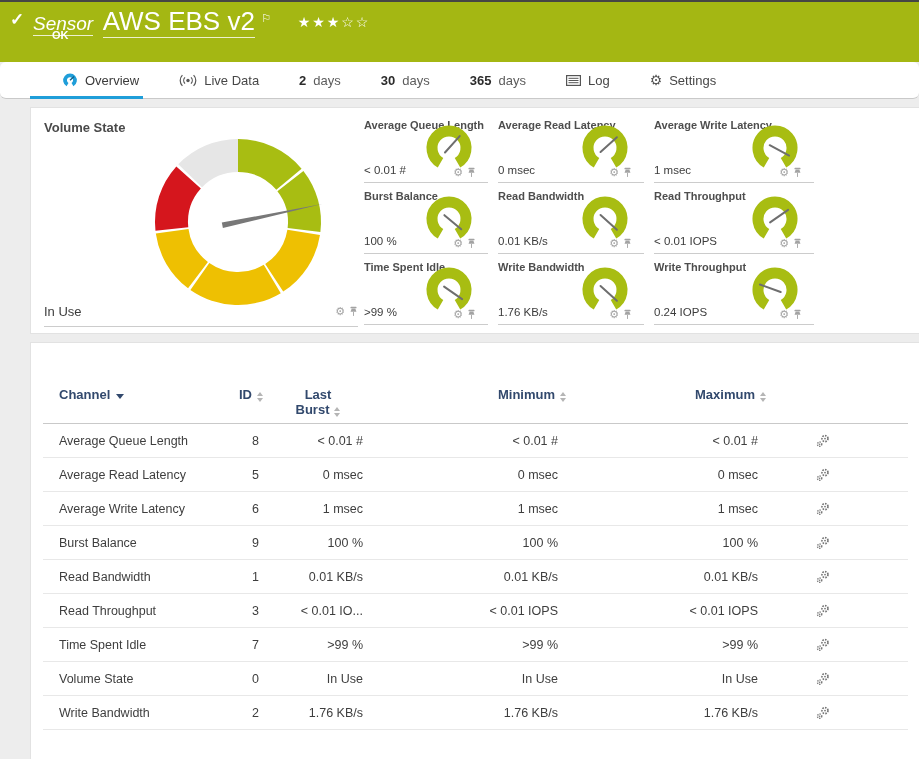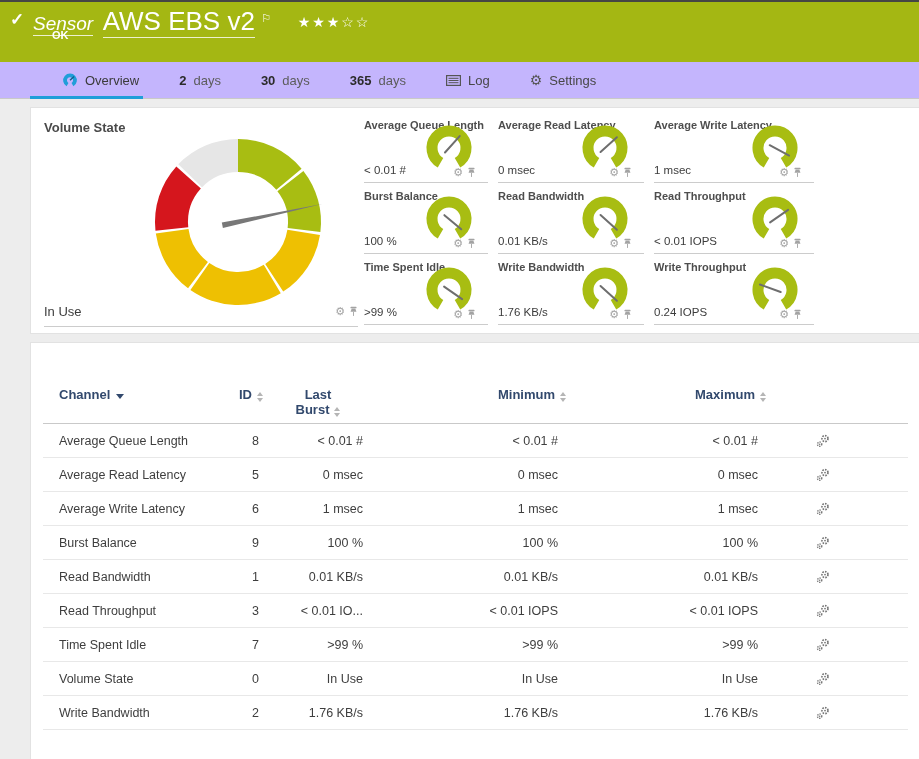--- a/index.html
+++ b/index.html
@@ -9,21 +9,21 @@
   .banner{position:absolute;left:0;top:0;width:100%;height:60px;background:#a4b713;color:#fff;}
   .banner .check{position:absolute;left:10px;top:7px;font-size:17px;font-weight:bold;}
   .title-line{position:absolute;left:33px;top:4px;white-space:nowrap;}
   .sensor-word{font-style:italic;font-size:19px;border-bottom:1px solid rgba(255,255,255,.8);padding-bottom:1px;}
   .sensor-name{font-weight:normal;font-size:26px;margin-left:5px;border-bottom:1px solid rgba(255,255,255,.8);padding-bottom:1px;}
   .flag{font-size:11px;vertical-align:8px;margin-left:2px;}
   .stars{margin-left:22px;font-size:14px;letter-spacing:2px;vertical-align:3px;}
   .ok-label{position:absolute;left:52px;top:27px;font-size:11px;font-weight:bold;}
 
   
-  .tabbar{position:absolute;left:0;top:60px;width:100%;height:37px;background:#c4b5fd;border-bottom:1px solid #c9c9c9;display:flex;align-items:center;padding-left:62px;box-sizing:border-box;}
+  .tabbar{position:absolute;left:0;top:60px;width:100%;height:37px;background:#ffffff;border-bottom:1px solid #c9c9c9;display:flex;align-items:center;padding-left:62px;box-sizing:border-box;border-radius:6px;}
   .tab{position:relative;display:flex;align-items:center;gap:7px;height:100%;margin-right:40px;font-size:13px;color:#474747;cursor:pointer;white-space:nowrap;}
   .tab b{color:#2b2b2b;font-size:13px;}
   .tab .days{color:#5c5c5c;}
   .tab.active{color:#3a3a3a;}
   .tab.active::after{content:'';position:absolute;left:-32px;right:-4px;bottom:-1px;height:3px;background:#1f9ed9;}
   .tab .glyph{font-size:14px;color:#555;line-height:1;}
 
   
   .card{position:absolute;left:30px;right:0;background:#fff;border:1px solid #e2e2e2;border-right:none;box-sizing:border-box;}
   .card-gauges{top:105px;height:227px;}
@@ -84,20 +84,27 @@
     <div class="ok-label">OK</div>
   </div>
 
   <div class="tabbar">
     <div class="tab active">
       <svg width="16" height="14" viewBox="0 0 54 48">
           <path d="M18.5 39.7 A17 17 0 1 1 35.5 39.7" fill="none" stroke="#1f9ed9" stroke-width="13"></path>
           <line x1="27" y1="25" x2="41" y2="12" stroke="#10618c" stroke-width="5"></line>
         </svg>
       <span>Overview</span>
+    </div>
+    <div class="tab">
+      <svg width="18" height="13" viewBox="0 0 18 13">
+          <circle cx="9" cy="6.5" r="1.7" fill="#555"></circle>
+          <path d="M6 3.4 a4.4 4.4 0 0 0 0 6.2 M3.4 1.2 a7.5 7.5 0 0 0 0 10.6 M12 3.4 a4.4 4.4 0 0 1 0 6.2 M14.6 1.2 a7.5 7.5 0 0 1 0 10.6" fill="none" stroke="#555" stroke-width="1.2"></path>
+        </svg>
+      <span>Live Data</span>
     </div>
     <div class="tab">
       <b>2</b>
         <span class="days">days</span>
     </div>
     <div class="tab">
       <b>30</b>
         <span class="days">days</span>
     </div>
     <div class="tab">

